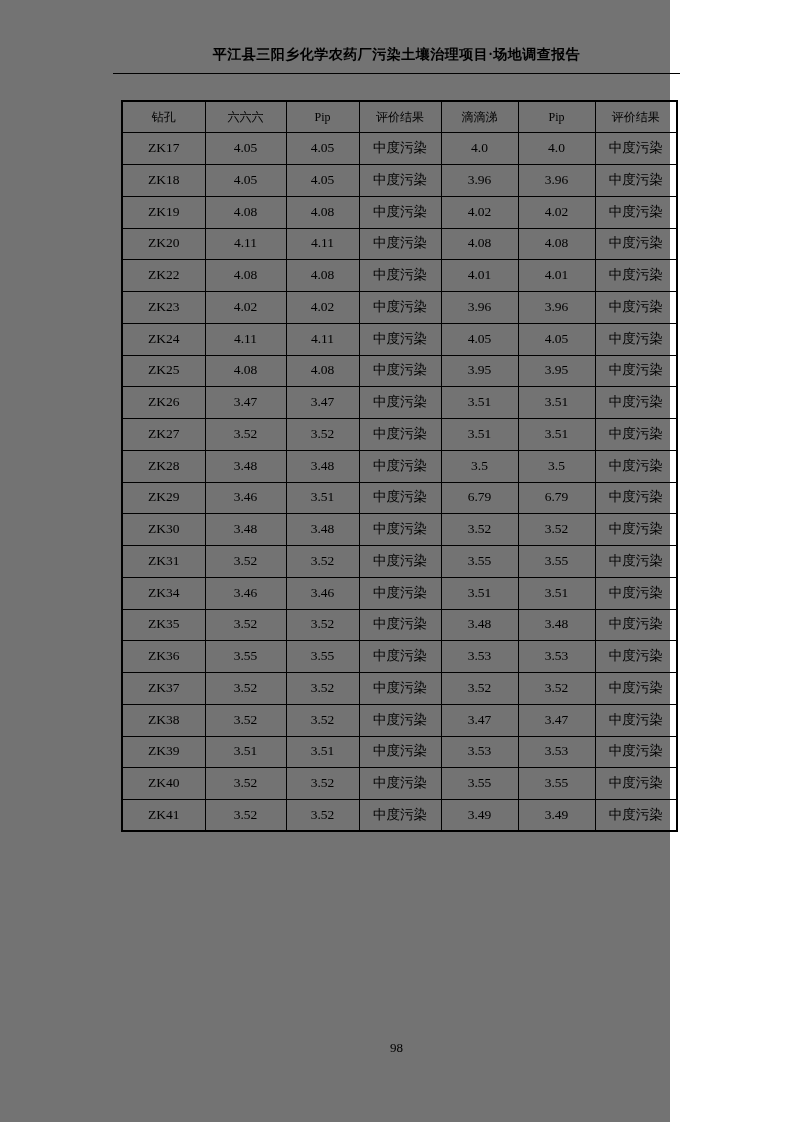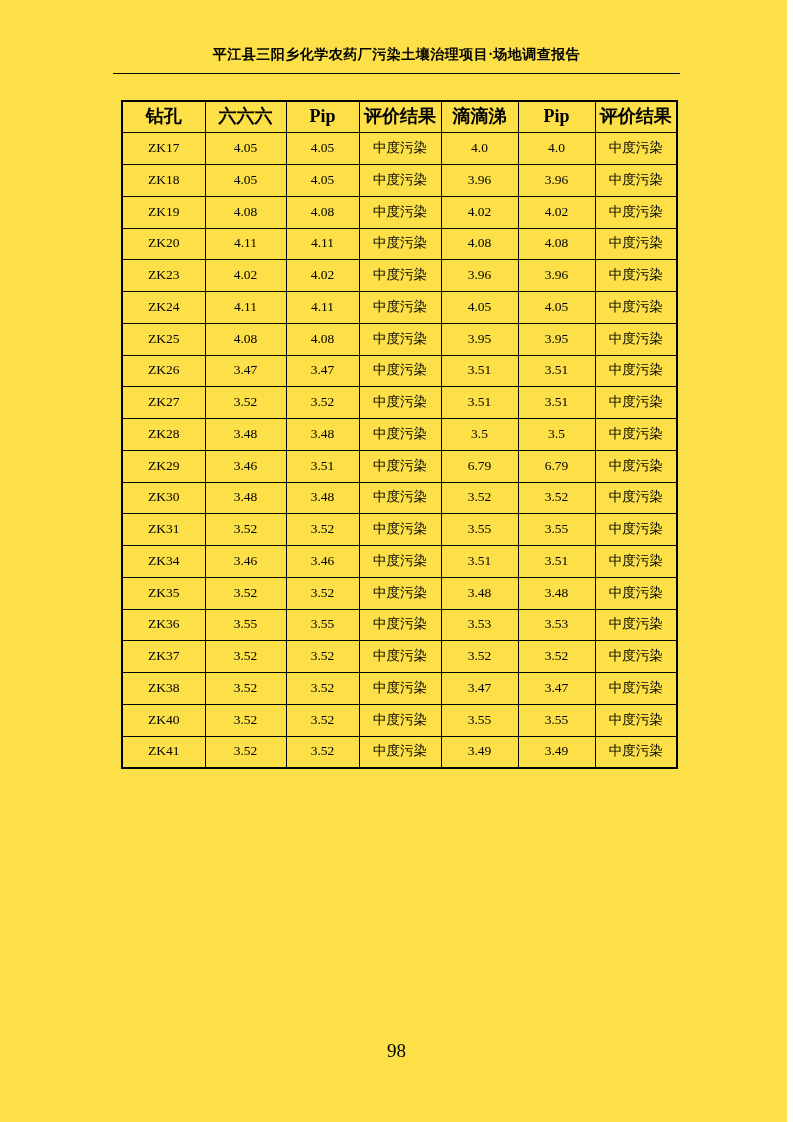--- a/index.html
+++ b/index.html
@@ -8,23 +8,23 @@
     width: 793px;
     height: 1122px;
     background: #ffffff;
     font-family: "Liberation Serif", "DejaVu Serif", serif;
     color: #000000;
     position: relative;
     overflow: hidden;
   }
   .page {
     position: relative;
-    width: 787px;
+    width: 670px;
     height: 1122px;
-    background: #fde047;
+    background: #737373;
   }
   .doc-header {
     position: absolute;
     left: 113px;
     top: 46px;
     width: 567px;
     text-align: center;
     font-size: 14px;
     font-weight: bold;
     letter-spacing: 0.5px;
@@ -46,30 +46,30 @@
     text-align: center;
     vertical-align: middle;
     height: 31.75px;
     padding: 0 2px;
     font-size: 13.5px;
     line-height: 1.1;
     overflow: hidden;
     white-space: nowrap;
   }
   table.data-table th {
-    font-weight: bold;
-    font-size: 18px;
+    font-weight: normal;
+    font-size: 12px;
   }
   .page-number {
     position: absolute;
     left: 0;
     top: 1040px;
     width: 793px;
     text-align: center;
-    font-size: 19px;
+    font-size: 13px;
   }
 </style>
 </head>
 <body>
 
 <div class="page">
 
   <div class="doc-header">平江县三阳乡化学农药厂污染土壤治理项目·场地调查报告</div>
 
   <table class="data-table">
@@ -124,20 +124,29 @@
         <tr>
           <td>ZK20</td>
           <td>4.11</td>
           <td>4.11</td>
           <td>中度污染</td>
           <td>4.08</td>
           <td>4.08</td>
           <td>中度污染</td>
         </tr>
         <tr>
+          <td>ZK22</td>
+          <td>4.08</td>
+          <td>4.08</td>
+          <td>中度污染</td>
+          <td>4.01</td>
+          <td>4.01</td>
+          <td>中度污染</td>
+        </tr>
+        <tr>
           <td>ZK23</td>
           <td>4.02</td>
           <td>4.02</td>
           <td>中度污染</td>
           <td>3.96</td>
           <td>3.96</td>
           <td>中度污染</td>
         </tr>
         <tr>
           <td>ZK24</td>
@@ -250,20 +259,29 @@
         <tr>
           <td>ZK38</td>
           <td>3.52</td>
           <td>3.52</td>
           <td>中度污染</td>
           <td>3.47</td>
           <td>3.47</td>
           <td>中度污染</td>
         </tr>
         <tr>
+          <td>ZK39</td>
+          <td>3.51</td>
+          <td>3.51</td>
+          <td>中度污染</td>
+          <td>3.53</td>
+          <td>3.53</td>
+          <td>中度污染</td>
+        </tr>
+        <tr>
           <td>ZK40</td>
           <td>3.52</td>
           <td>3.52</td>
           <td>中度污染</td>
           <td>3.55</td>
           <td>3.55</td>
           <td>中度污染</td>
         </tr>
         <tr>
           <td>ZK41</td>

